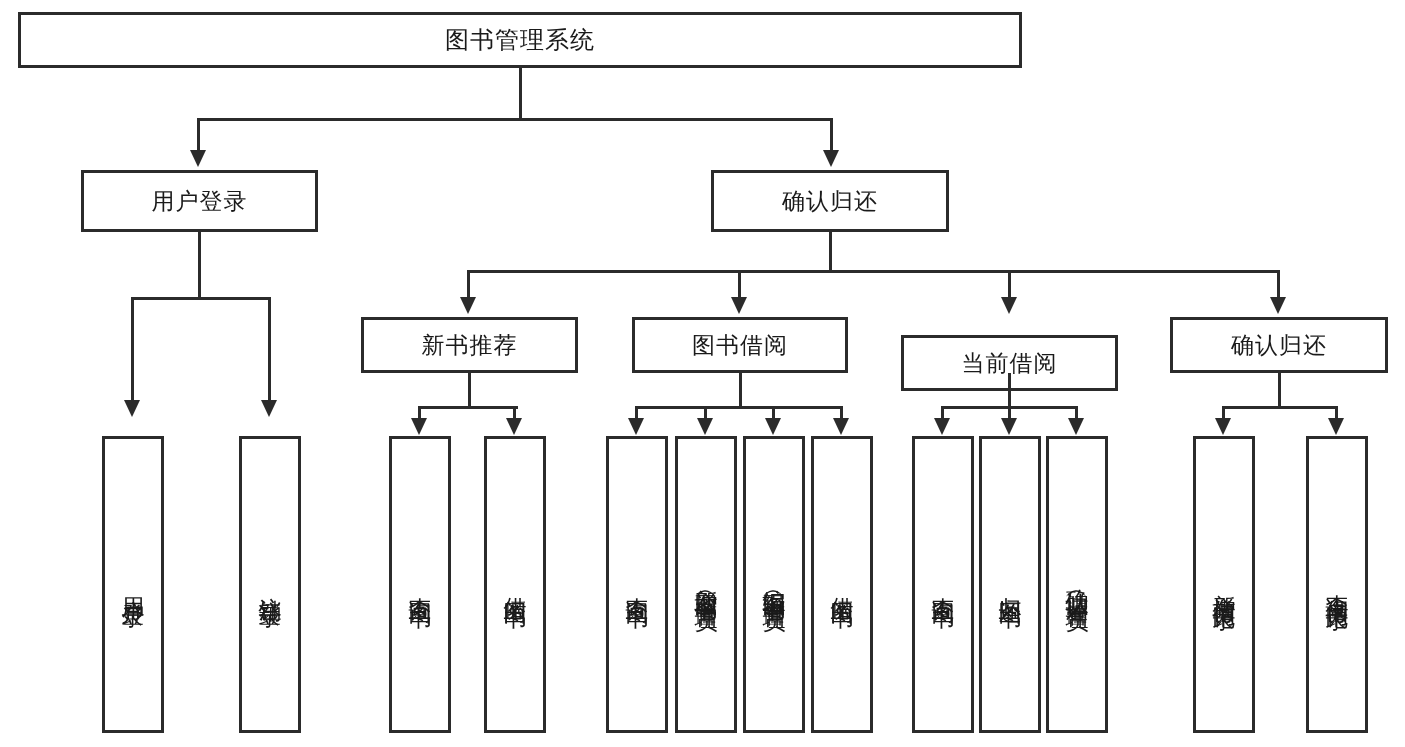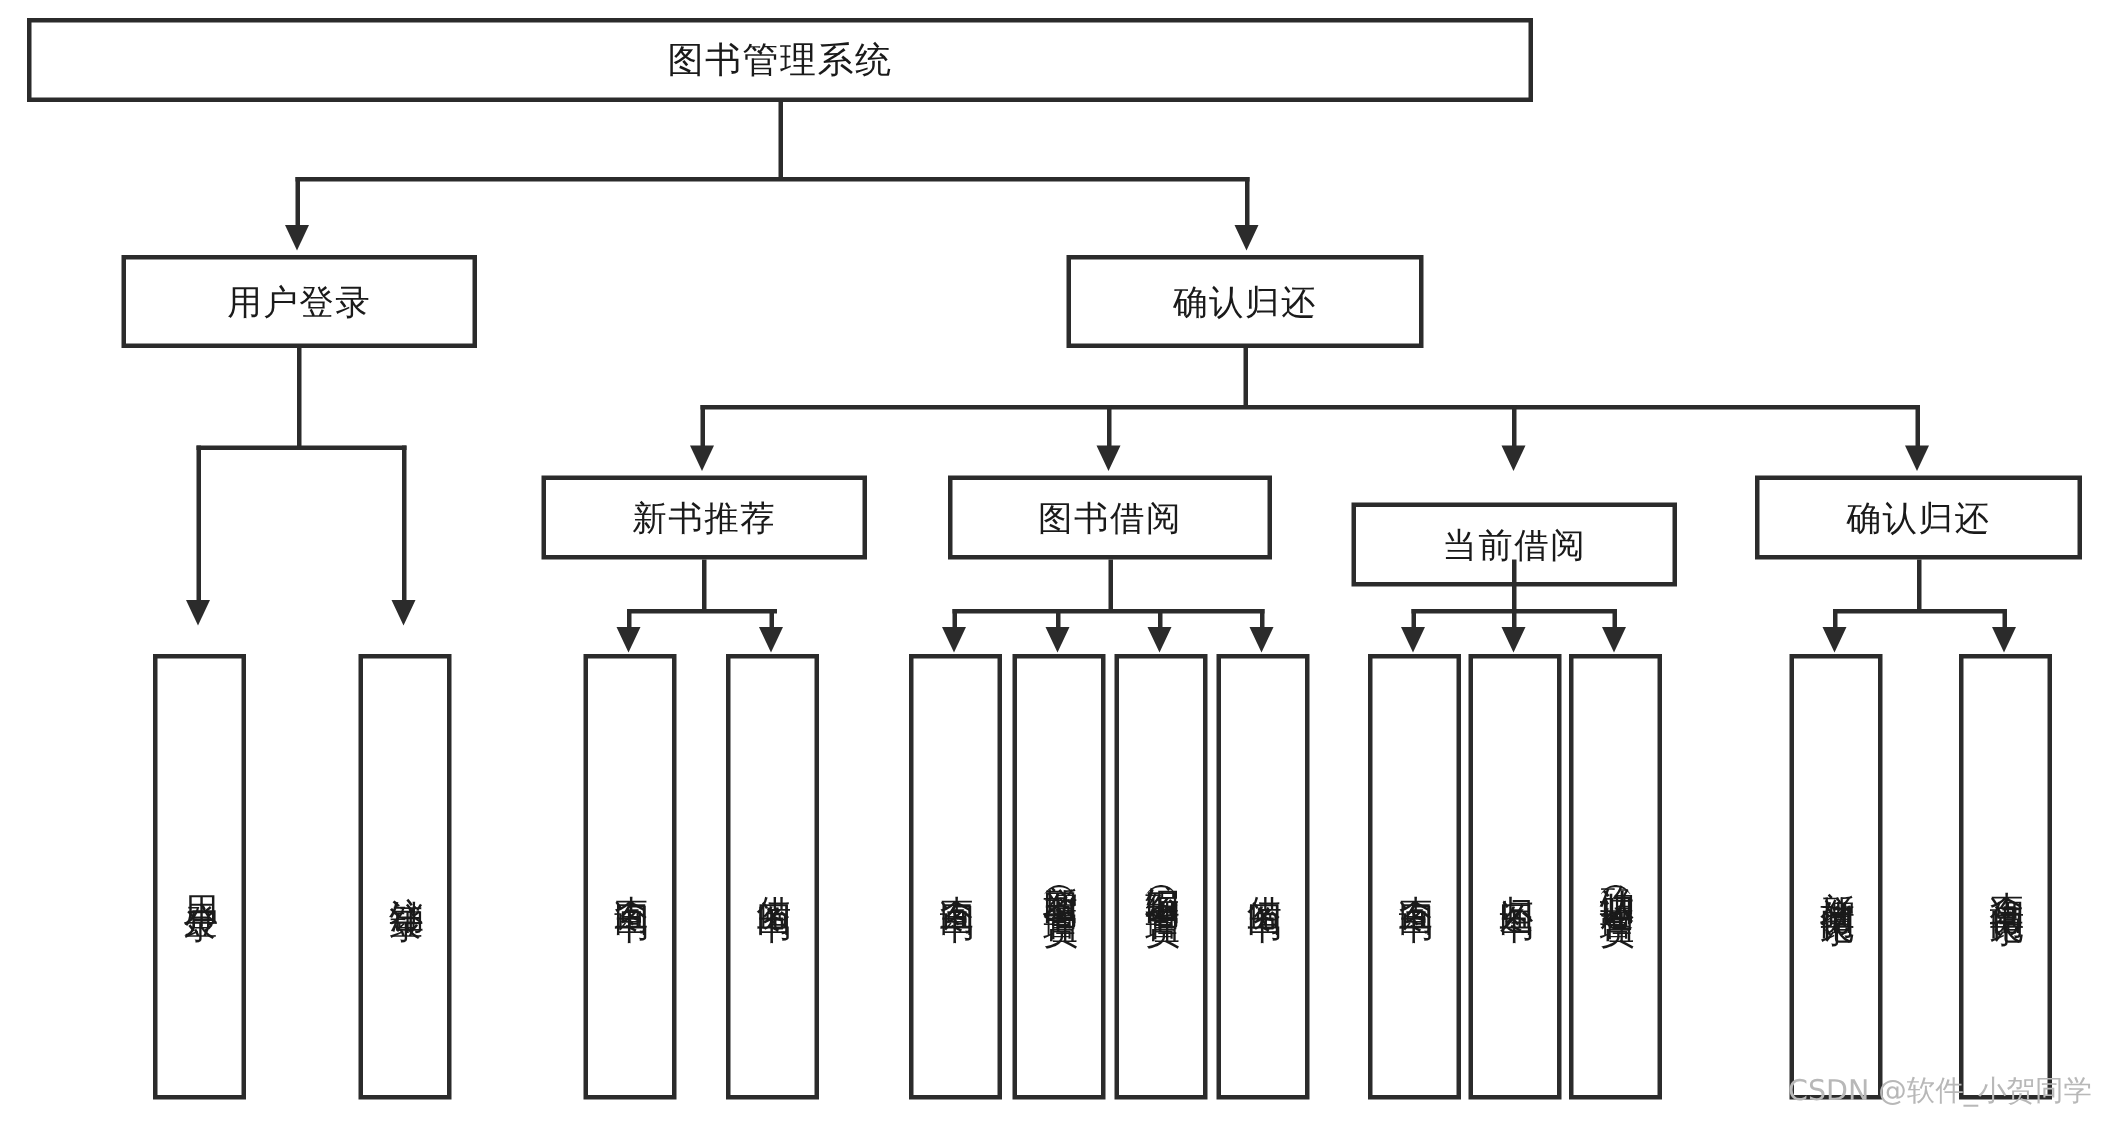--- a/index.html
+++ b/index.html
@@ -153,15 +153,14 @@
   <div class="node vertical" style="left:743px; top:436px; width:62px; height:297px;">编辑图书（管理员）</div>
   <div class="node vertical" style="left:811px; top:436px; width:62px; height:297px;">借阅图书</div>
 
   <div class="node vertical" style="left:912px; top:436px; width:62px; height:297px;">查询图书</div>
   <div class="node vertical" style="left:979px; top:436px; width:62px; height:297px;">归还图书</div>
   <div class="node vertical" style="left:1046px; top:436px; width:62px; height:297px;">确认归还（管理员）</div>
 
   <div class="node vertical" style="left:1193px; top:436px; width:62px; height:297px;">新增借阅记录</div>
   <div class="node vertical" style="left:1306px; top:436px; width:62px; height:297px;">查询借阅记录</div>
 
-  <div class="watermark" style="left:1192px; top:714px;">CSDN @软件_小贺同学</div>
 
 </div>
 
 </body></html>

